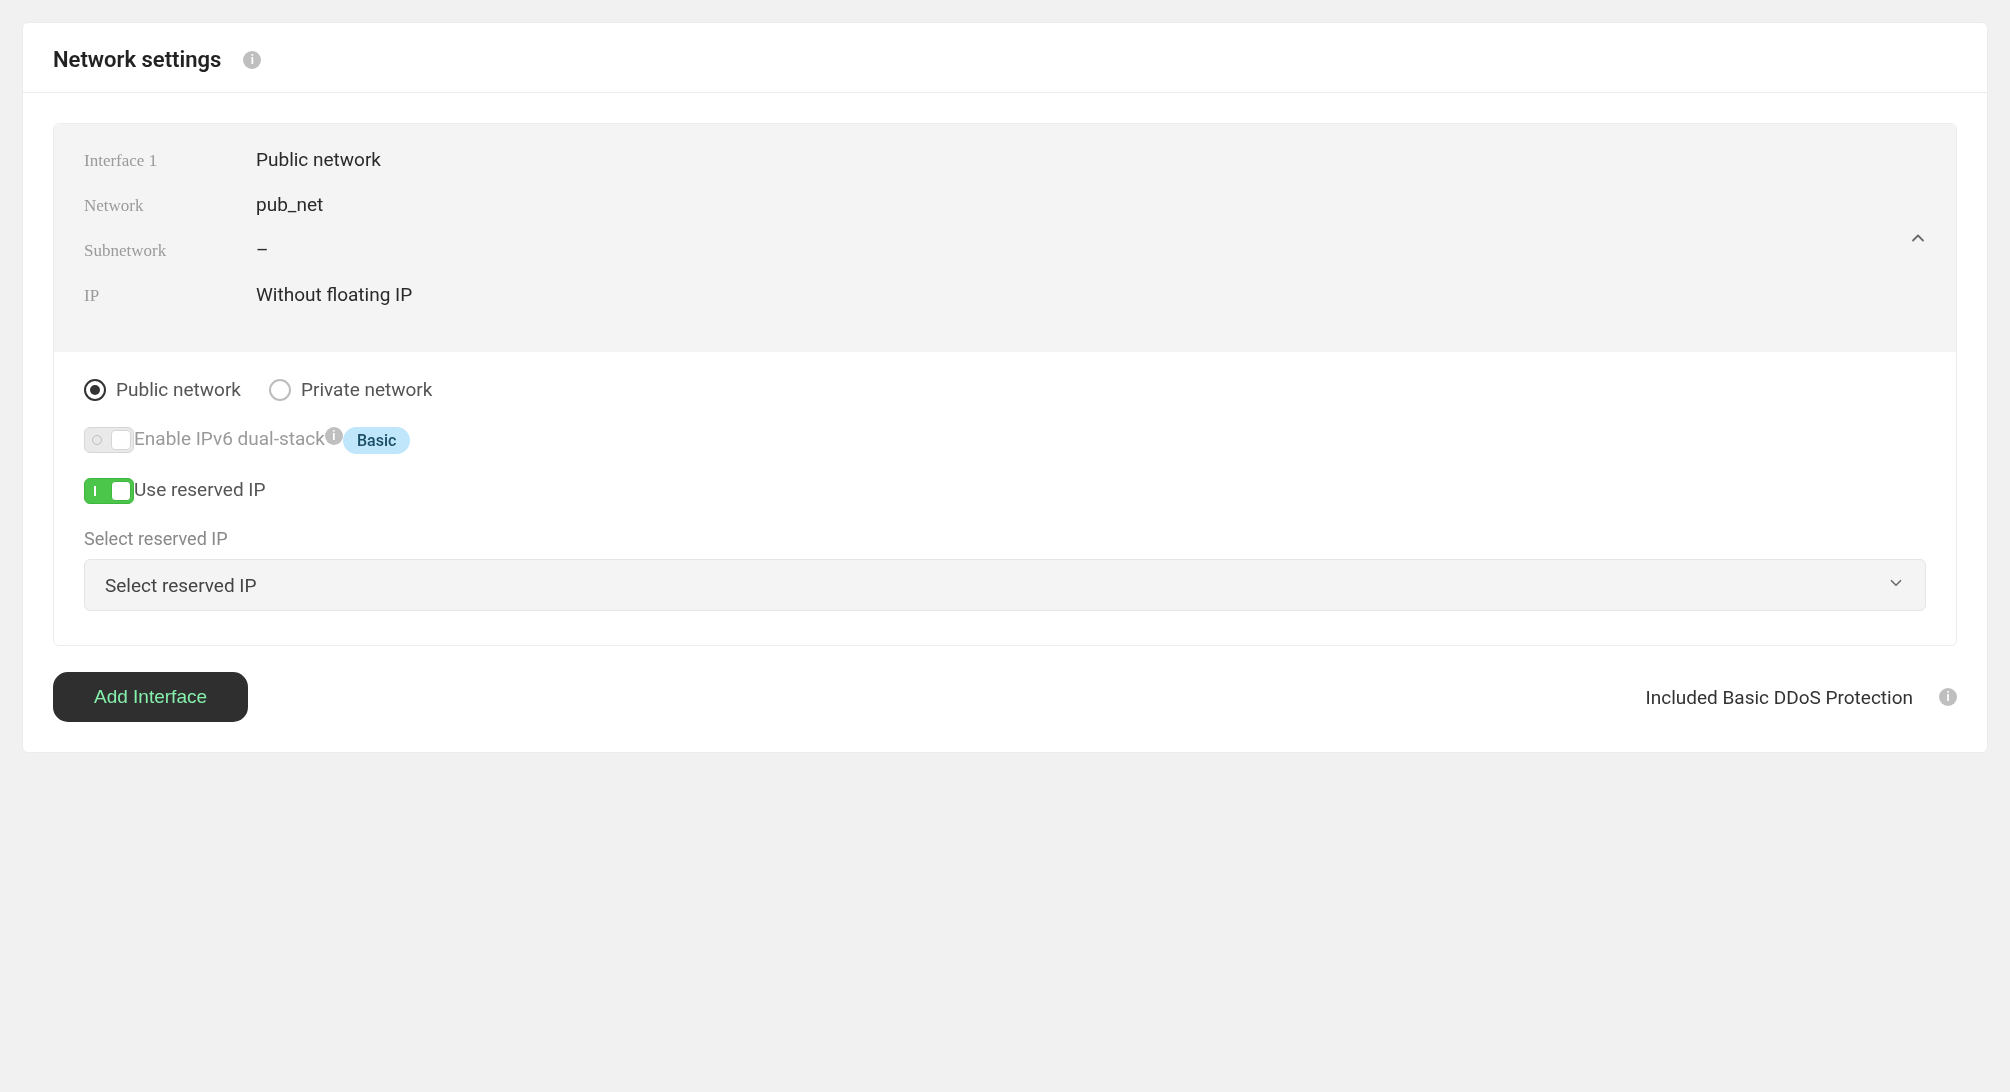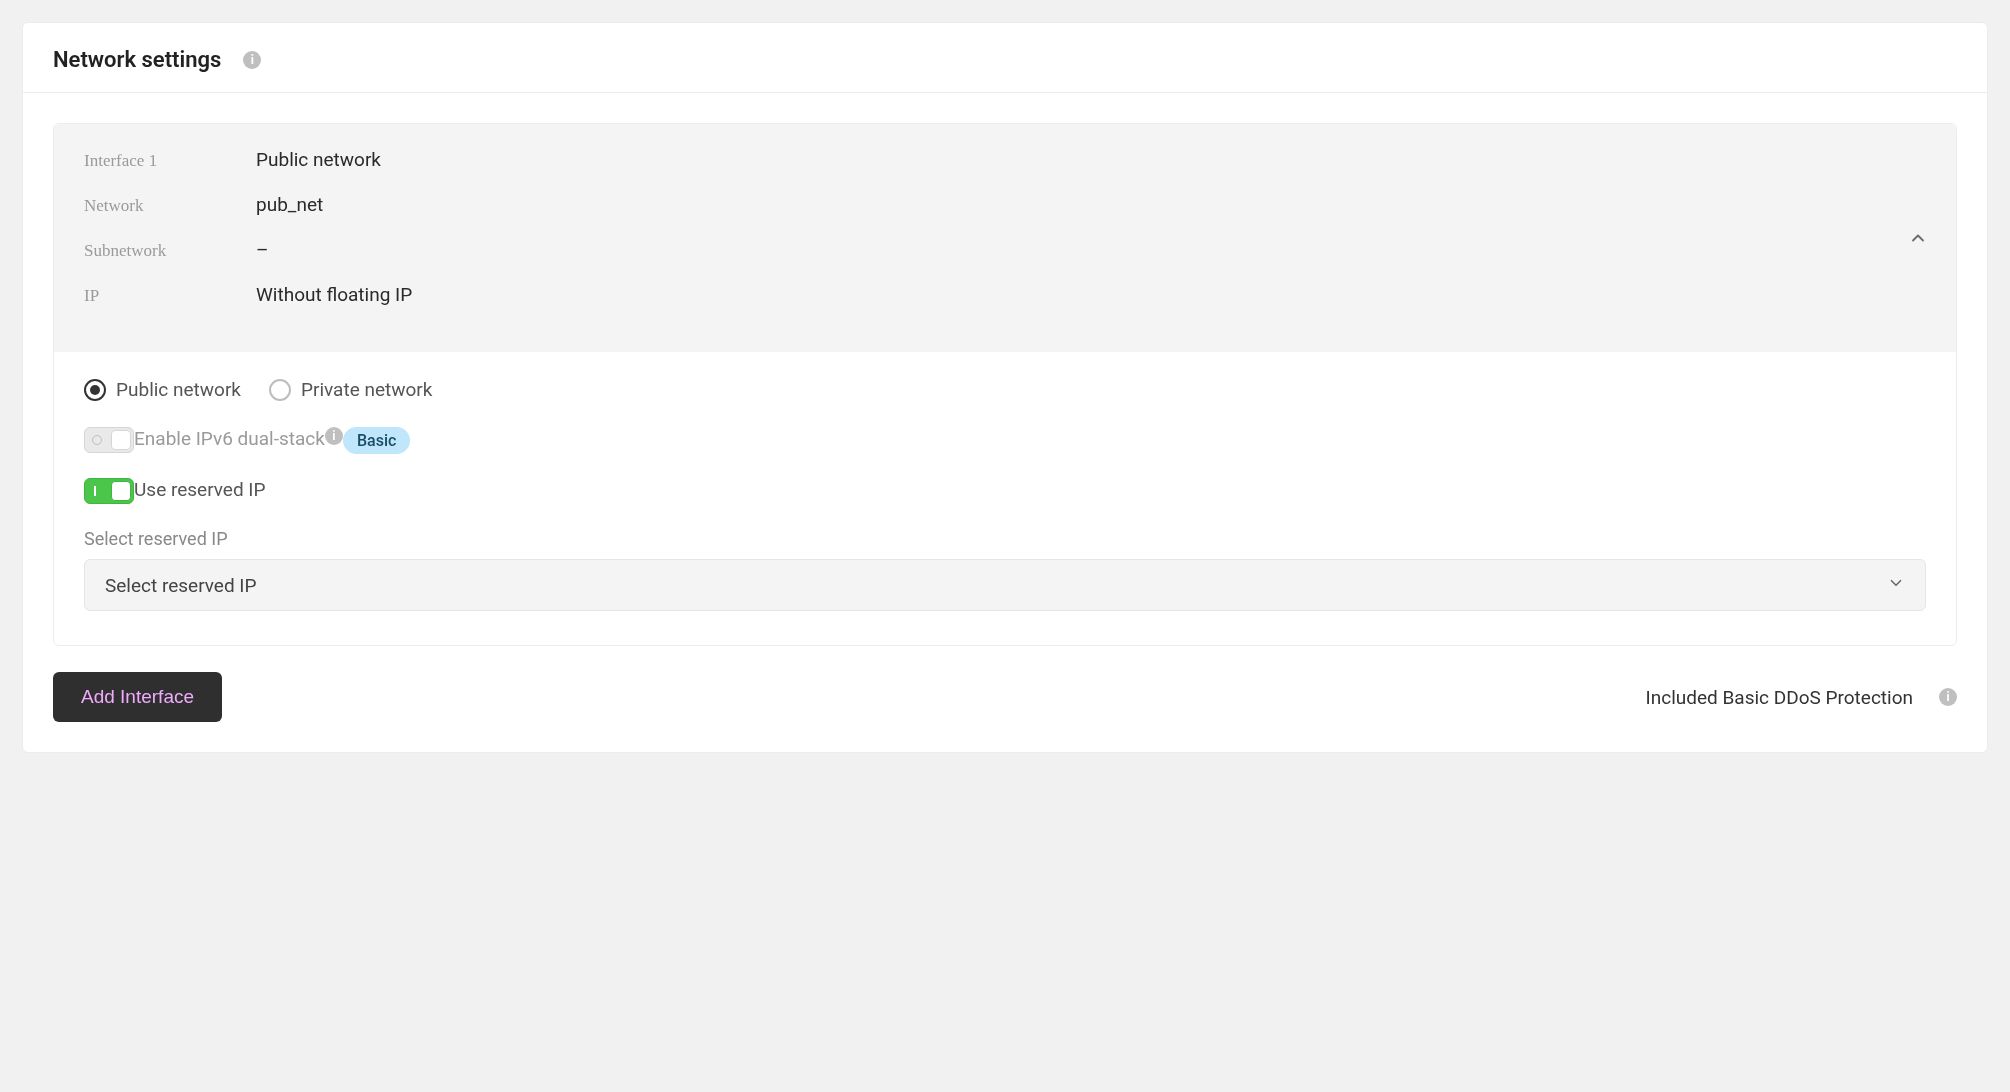--- a/index.html
+++ b/index.html
@@ -231,26 +231,26 @@
   .select-box svg { color: #6b6b6b; }
 
   .footer-row {
     display: flex;
     align-items: center;
     justify-content: space-between;
     margin-top: 26px;
   }
   .btn-dark {
     background: #2f2f2f;
-    color: #f0abfc;
+    color: #86efac;
     border: none;
-    border-radius: 6px;
+    border-radius: 15px;
     font-size: 19px;
     font-weight: 500;
-    padding: 14px 28px;
+    padding: 14px 41px;
     cursor: pointer;
   }
   .ddos {
     display: flex;
     align-items: center;
     gap: 26px;
     font-size: 19px;
     color: #333;
   }
 </style>

